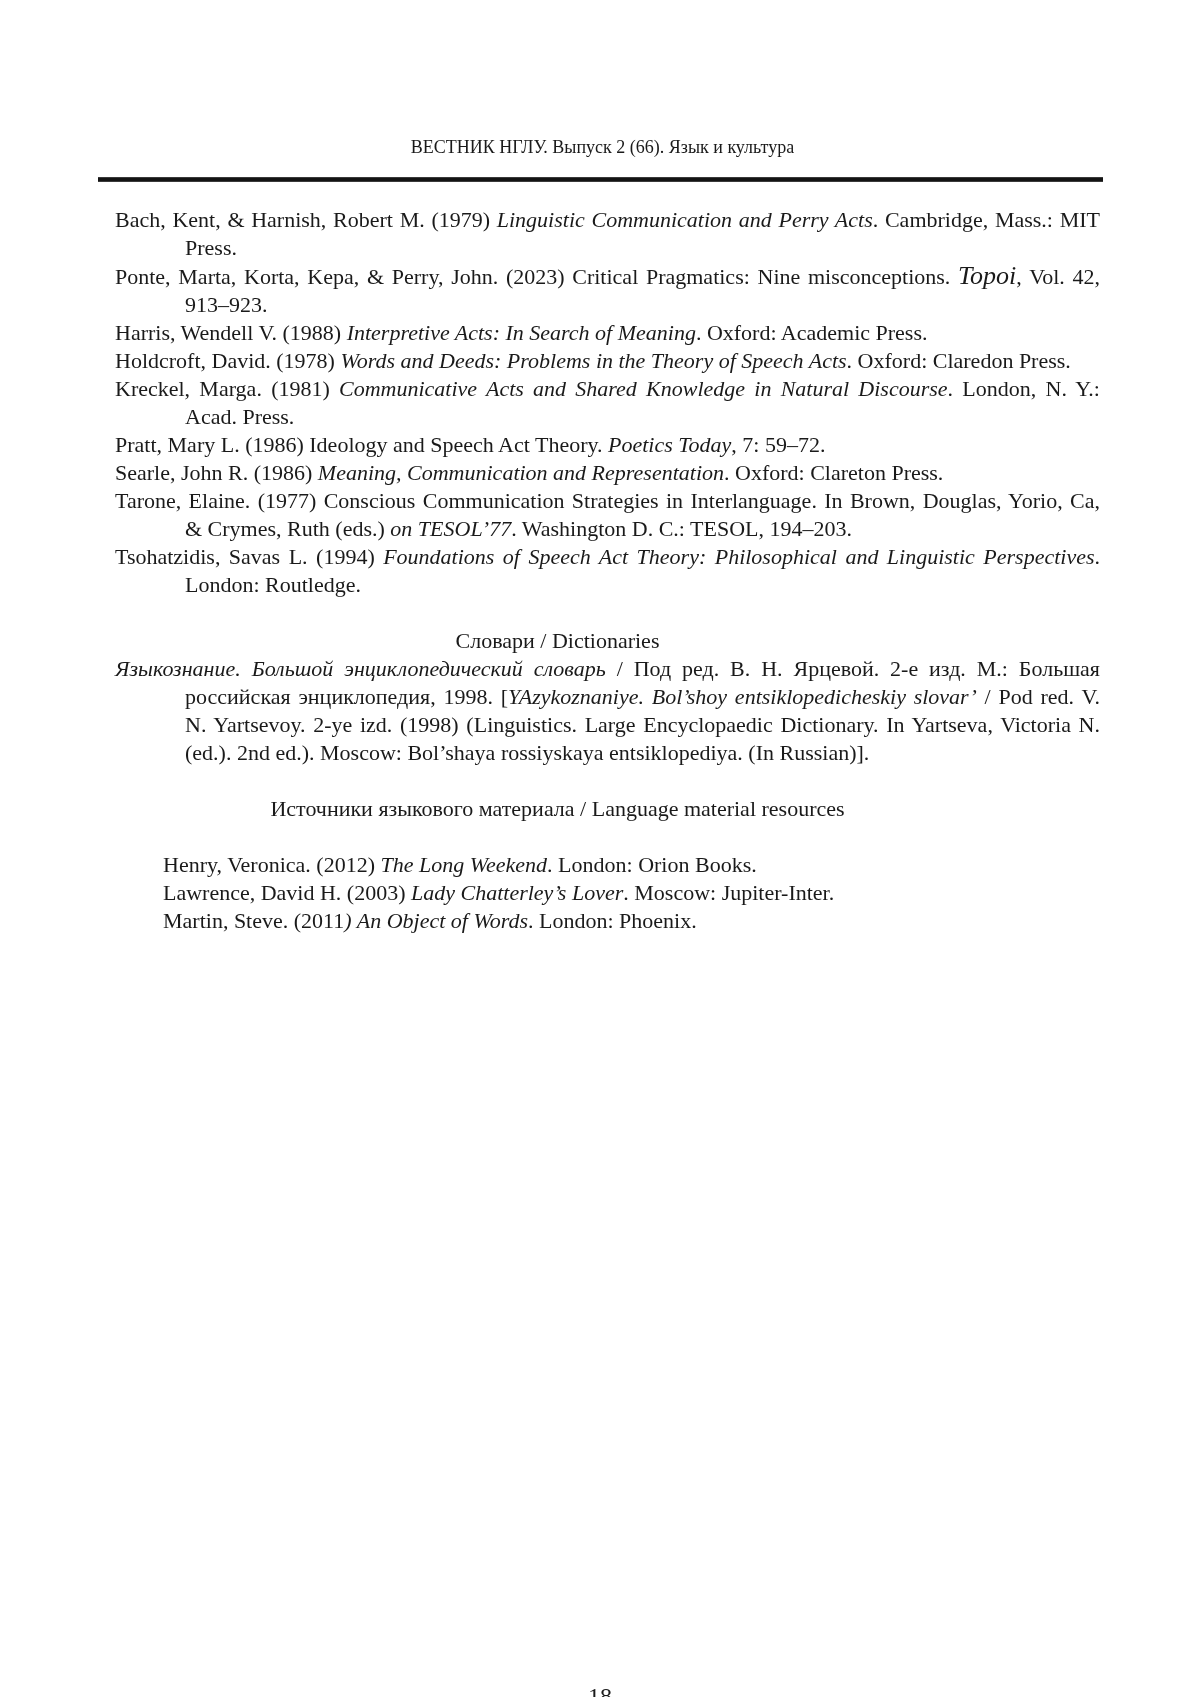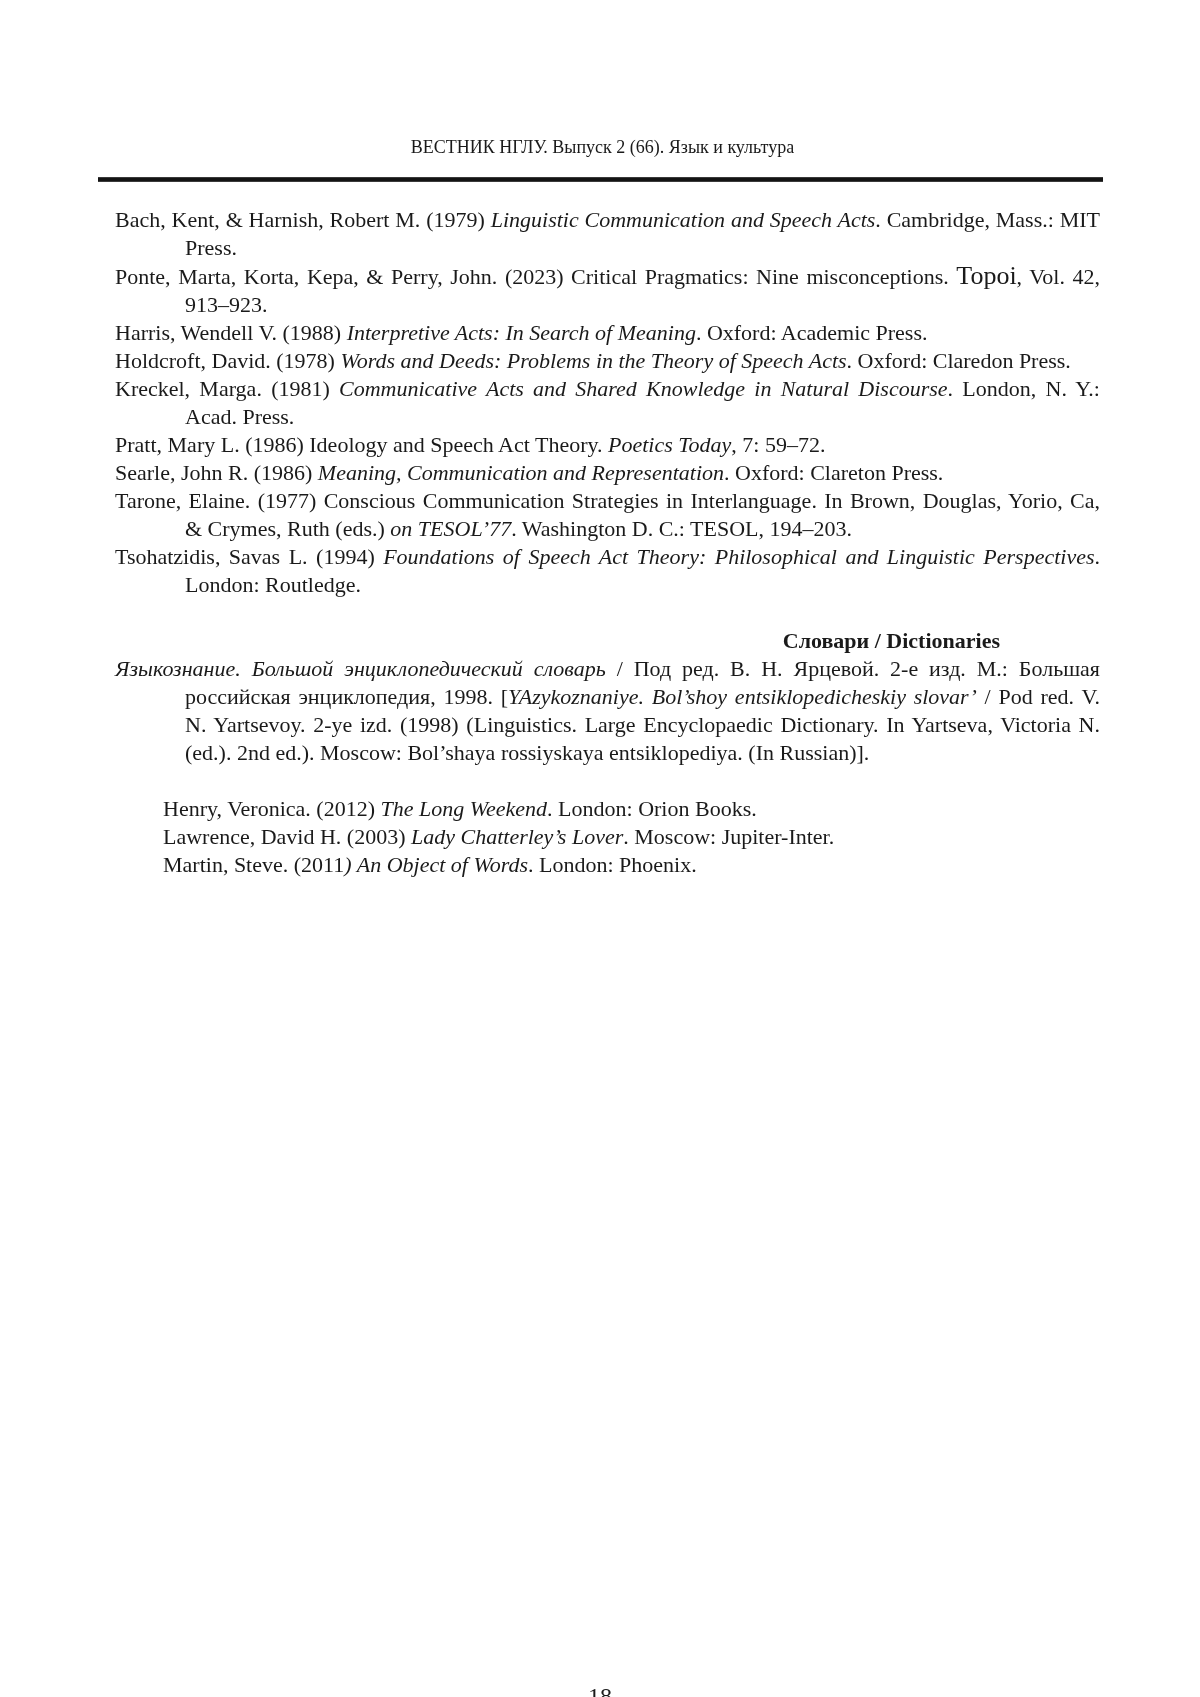--- a/index.html
+++ b/index.html
@@ -39,25 +39,25 @@
     width: 985px;
     font-size: 22px;
     line-height: 28px;
   }
   .entry {
     text-align: justify;
     padding-left: 70px;      
     text-indent: -70px;
   }
   .seg-italic { font-style: italic; }
-  .seg-italic-large { font-size: 26px; line-height: 28px; }
+  .seg-italic-large { font-style: italic; font-size: 26px; line-height: 28px; }
   .section-heading {
     margin: 28px 100px 0 0;  
-    text-align: right;
-    font-weight: bold;
+    text-align: center;
+    font-weight: normal;
     font-size: 22px;
     line-height: 28px;
   }
   .entries-group { margin-top: 28px; margin-left: 48px; }
   .page-number {
     position: absolute;
     top: 1546px;
     left: 0;
     width: 1200px;
     text-align: center;
@@ -69,34 +69,35 @@
 <body>
 
 <div class="page">
 
   <div class="running-head">ВЕСТНИК НГЛУ. Выпуск 2 (66). Язык и культура</div>
 
   <div class="rule"></div>
 
   <div class="content">
 
-    <div class="entry"><span>Bach, Kent, &amp; Harnish, Robert M. (1979) </span><span class="seg-italic">Linguistic Communication and Speech Acts</span><span>. Cambridge, Mass.: MIT Press.</span></div>
+    <div class="entry"><span>Bach, Kent, &amp; Harnish, Robert M. (1979) </span><span class="seg-italic">Linguistic Communication and Perry Acts</span><span>. Cambridge, Mass.: MIT Press.</span></div>
     <div class="entry"><span>Ponte, Marta, Korta, Kepa, &amp; Perry, John. (2023) Critical Pragmatics: Nine misconceptions. </span><span class="seg-italic-large">Topoi</span><span>, Vol. 42, 913–923.</span></div>
     <div class="entry"><span>Harris, Wendell V. (1988) </span><span class="seg-italic">Interpretive Acts: In Search of Meaning</span><span>. Oxford: Academic Press.</span></div>
     <div class="entry"><span>Holdcroft, David. (1978) </span><span class="seg-italic">Words and Deeds: Problems in the Theory of Speech Acts</span><span>. Oxford: Claredon Press.</span></div>
     <div class="entry"><span>Kreckel, Marga. (1981) </span><span class="seg-italic">Communicative Acts and Shared Knowledge in Natural Discourse</span><span>. London, N. Y.: Acad. Press.</span></div>
     <div class="entry"><span>Pratt, Mary L. (1986) Ideology and Speech Act Theory. </span><span class="seg-italic">Poetics Today</span><span>, 7: 59–72.</span></div>
     <div class="entry"><span>Searle, John R. (1986) </span><span class="seg-italic">Meaning, Communication and Representation</span><span>. Oxford: Clareton Press.</span></div>
     <div class="entry"><span>Tarone, Elaine. (1977) Conscious Communication Strategies in Interlanguage. In Brown, Douglas, Yorio, Ca, &amp; Crymes, Ruth (eds.) </span><span class="seg-italic">on TESOL’77</span><span>. Washington D. C.: TESOL, 194–203.</span></div>
     <div class="entry"><span>Tsohatzidis, Savas L. (1994) </span><span class="seg-italic">Foundations of Speech Act Theory: Philosophical and Linguistic Perspectives</span><span>. London: Routledge.</span></div>
 
     <div class="section-heading">Словари / Dictionaries</div>
 
     <div class="entry"><span class="seg-italic">Языкознание. Большой энциклопедический словарь</span><span> / Под ред. В. Н. Ярцевой. 2-е изд. М.: Большая российская энциклопедия, 1998. [</span><span class="seg-italic">YAzykoznaniye. Bol’shoy entsiklopedicheskiy slovar’</span><span> / Pod red. V. N. Yartsevoy. 2-ye izd. (1998) (Linguistics. Large Encyclopaedic Dictionary. In Yartseva, Victoria N. (ed.). 2nd ed.). Moscow: Bol’shaya rossiyskaya entsiklopediya. (In Russian)].</span></div>
 
+    <div class="section-heading">Источники языкового материала / Language material resources</div>
 
     <div class="entries-group">
       <div class="entry"><span>Henry, Veronica. (2012) </span><span class="seg-italic">The Long Weekend</span><span>. London: Orion Books.</span></div>
       <div class="entry"><span>Lawrence, David H. (2003) </span><span class="seg-italic">Lady Chatterley’s Lover</span><span>. Moscow: Jupiter-Inter.</span></div>
       <div class="entry"><span>Martin, Steve. (2011</span><span class="seg-italic">) An Object of Words</span><span>. London: Phoenix.</span></div>
     </div>
 
   </div>
 
   <div class="page-number">18</div>

